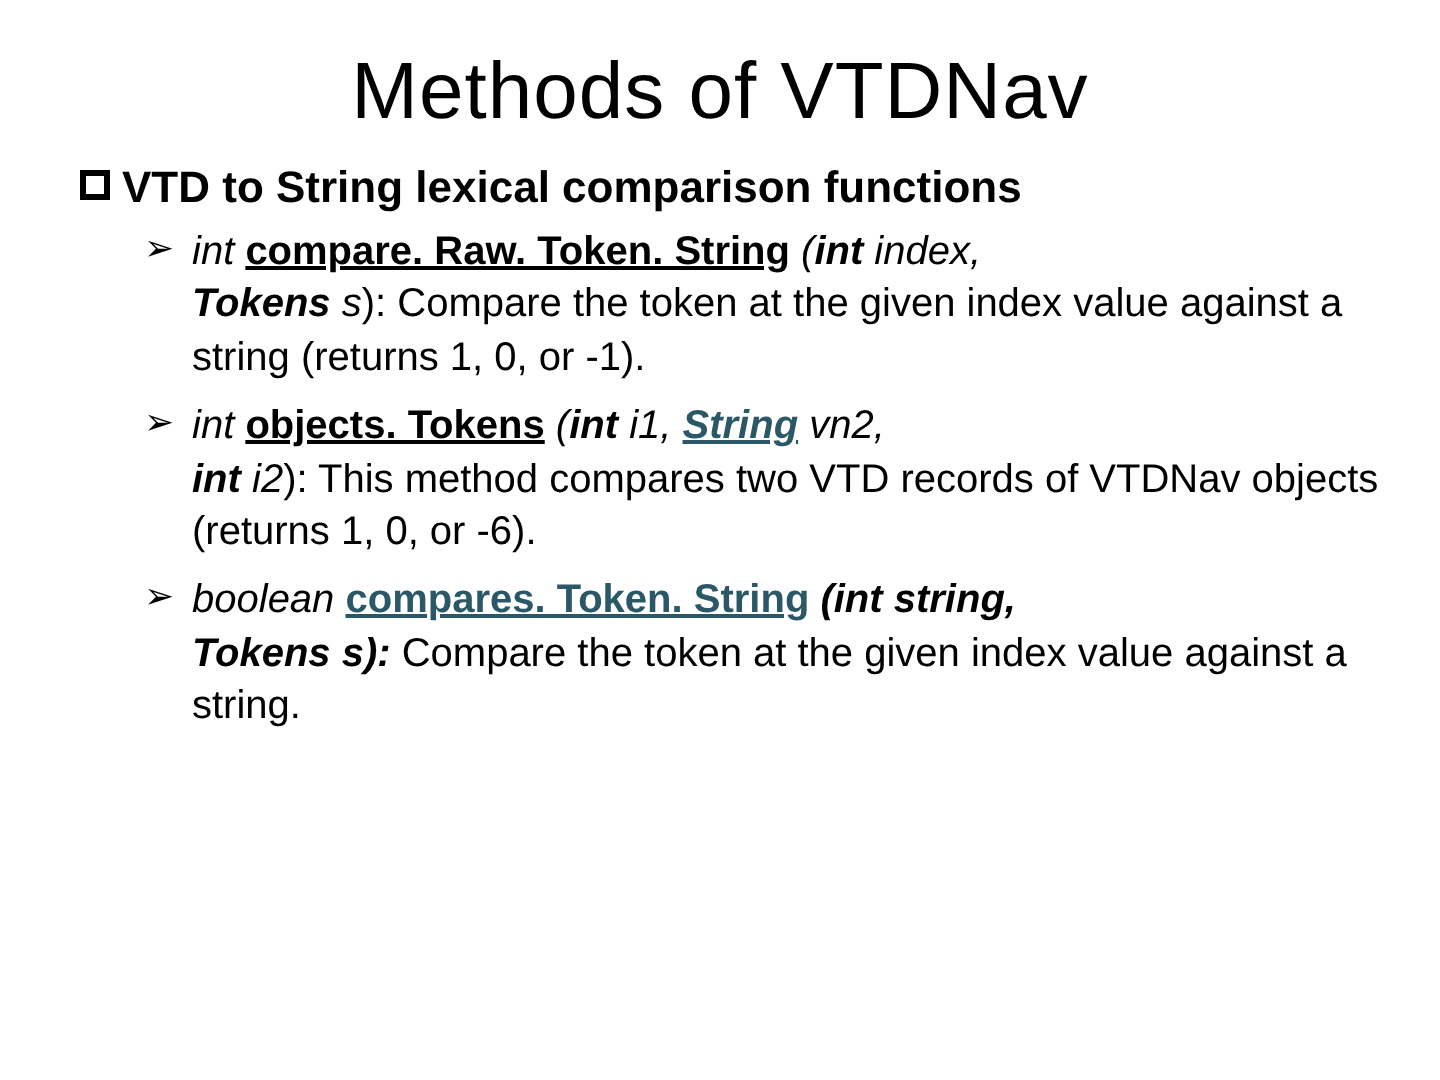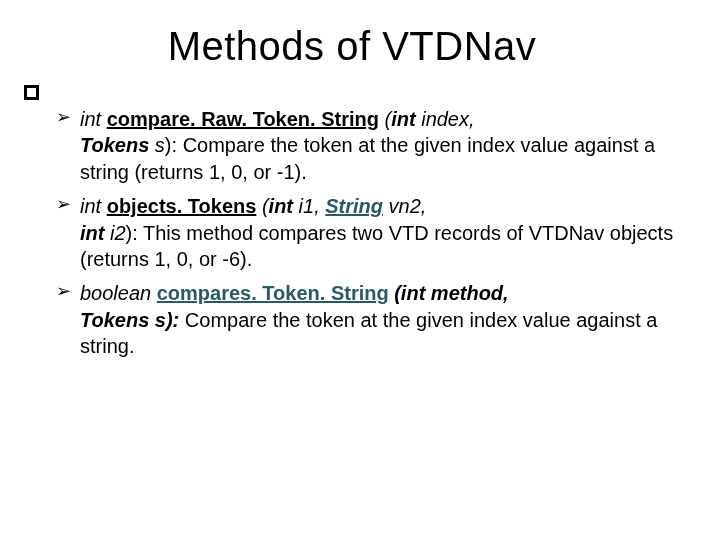--- a/index.html
+++ b/index.html
@@ -6,21 +6,21 @@
     margin: 0;
     padding: 0;
     width: 720px;
     height: 540px;
     font-family: Verdana, Tahoma, Arial, sans-serif;
     background: #fff;
     color: #000;
     box-sizing: border-box;
   }
   .slide {
-    padding: 18px 30px 20px 14px;
+    padding: 18px 30px 20px 30px;
   }
   h1 {
     font-size: 40px;
     font-weight: normal;
     text-align: center;
     margin: 6px 0 12px 0;
     letter-spacing: 0.5px;
   }
   .section-row {
     display: flex;
@@ -63,20 +63,21 @@
   .linkish { color: #2b5867; }
 </style>
 </head>
 <body>
 
 <div class="slide">
   <h1>Methods of VTDNav</h1>
 
   <div class="section-row">
     <span class="sq-bullet"></span>
+    <span class="section-title">VTD to String lexical comparison functions</span>
   </div>
 
   <div class="items">
 
     <div class="item">
       <span class="arrow">➢</span>
       <span class="ital">int</span>
       <span> </span><span class="bold uline">compare. Raw. Token. String</span><span class="ital"> (</span><span class="ital bold">int</span><span class="ital"> index,</span>
       <br>
       <span class="ital bold">Tokens</span><span class="ital"> s</span><span>): </span><span>Compare the token at the given index value against a string (returns 1, 0,    or  -1).</span>
@@ -86,19 +87,19 @@
       <span class="arrow">➢</span>
       <span class="ital">int</span>
       <span> </span><span class="bold uline">objects. Tokens</span><span class="ital"> (</span><span class="ital bold">int</span><span class="ital"> i</span><span class="ital">1, </span><span class="ital bold uline linkish">String</span><span class="ital"> vn</span><span class="ital">2,</span>
       <br>
       <span class="ital bold">int</span><span class="ital"> i</span><span class="ital">2</span><span>): </span><span>This method compares two VTD records of VTDNav objects (returns 1, 0, or -6).</span>
     </div>
 
     <div class="item">
       <span class="arrow">➢</span>
       <span class="ital">boolean</span>
-      <span> </span><span class="bold uline linkish">compares. Token. String</span><span class="ital bold"> (int method,</span>
+      <span> </span><span class="bold uline linkish">compares. Token. String</span><span class="ital bold"> (int string,</span>
       <br>
       <span class="ital bold">Tokens s):</span><span> Compare the token at the given index value against a string.</span>
     </div>
 
   </div>
 </div>
 
 </body></html>

